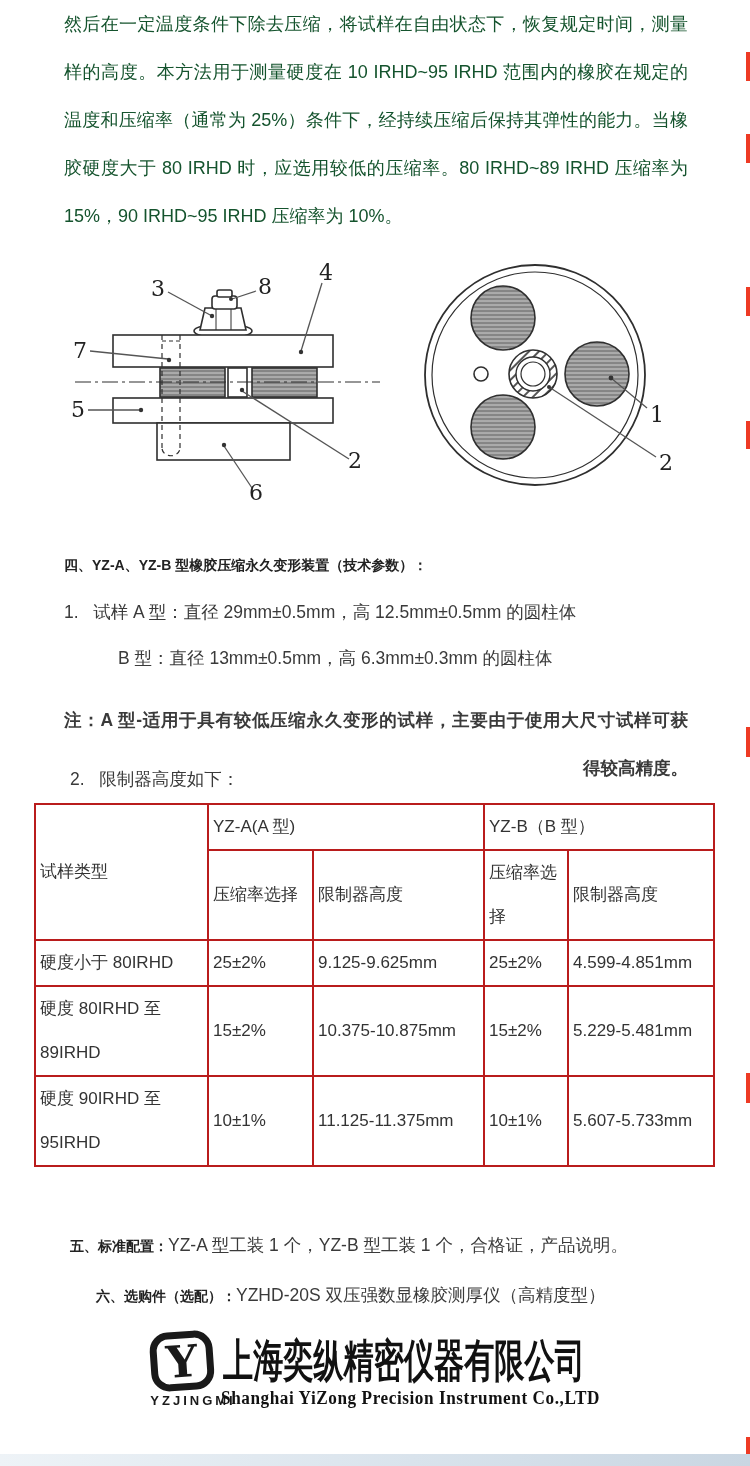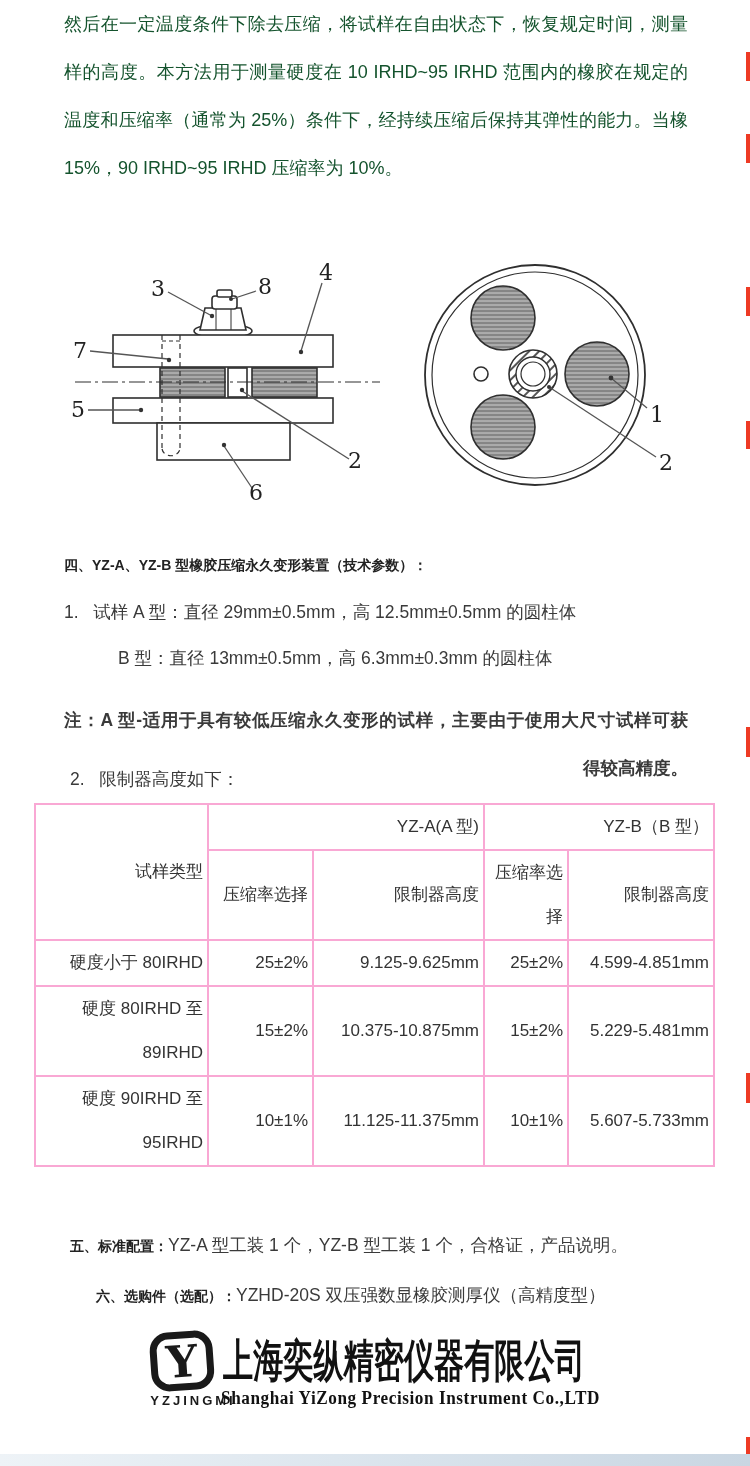--- a/index.html
+++ b/index.html
@@ -12,21 +12,21 @@
   #intro{left:64px;top:0;width:624px;font-size:18px;color:#14532d;}
   #intro .pline{line-height:48px;white-space:nowrap;}
   #intro .pline.just{white-space:normal;text-align:justify;text-align-last:justify;height:48px;overflow:hidden;}
   
   .h-bold{font-weight:bold;color:#222;font-size:14px;line-height:28px;white-space:nowrap;}
   .body-line{font-size:17.5px;color:#3a3a3a;line-height:28px;white-space:nowrap;text-align:right;}
   .just2{white-space:normal;text-align:justify;text-align-last:justify;overflow:hidden;height:48px;line-height:48px;}
   
   #spec-table{border-collapse:collapse;table-layout:fixed;font-size:17px;color:#333;}
   #spec-table th,#spec-table td{
-    border:2px solid #f9a8d4;text-align:right;vertical-align:middle;
+    border:2px solid #b91c1c;text-align:left;vertical-align:middle;
     font-weight:normal;padding:0 4px;line-height:44px;overflow:hidden;
   }
   .rh46{height:42px;} .rh93{height:89px;} .rh45{height:41px;padding-left:20px;} .rh91{height:87px;margin-top:8px;}
   
   #company-cn{left:223px;top:1331px;font-size:45px;font-weight:bold;color:#111;
     transform:scale(0.67,1);transform-origin:left top;white-space:nowrap;letter-spacing:0px;}
   #company-en{left:221px;top:1388px;font-size:18.5px;font-weight:bold;color:#111;
     font-family:"Liberation Serif",serif;white-space:nowrap;letter-spacing:0.6px;transform:scale(0.93,1);transform-origin:left top;}
   #logo-sub{left:126px;top:1393px;width:134px;text-align:center;font-size:13px;font-weight:bold;
     letter-spacing:3px;color:#1a1a1a;white-space:nowrap;}
@@ -37,20 +37,21 @@
     background:linear-gradient(to right,#eef3f7 0%,#d9e3ec 55%,#c9d6e2 100%);}
   svg text{font-family:"DejaVu Serif",serif;fill:#222;}
 </style>
 </head>
 <body>
 
 <div class="abs" id="intro">
   <div class="pline just">然后在一定温度条件下除去压缩，将试样在自由状态下，恢复规定时间，测量试</div>
   <div class="pline just">样的高度。本方法用于测量硬度在 10 IRHD~95 IRHD 范围内的橡胶在规定的</div>
   <div class="pline just">温度和压缩率（通常为 25%）条件下，经持续压缩后保持其弹性的能力。当橡</div>
+  <div class="pline just">胶硬度大于 80 IRHD 时，应选用较低的压缩率。80 IRHD~89 IRHD 压缩率为</div>
   <div class="pline">15%，90 IRHD~95 IRHD 压缩率为 10%。</div>
 </div>
 
 <svg class="abs" style="left:35px;top:250px;" width="680" height="265" viewBox="0 0 680 265">
   <defs>
     <pattern id="hatchSpec" width="5" height="4" patternUnits="userSpaceOnUse">
       <rect width="5" height="4" fill="#9e9e9e"></rect>
       <line x1="0" y1="1" x2="5" y2="1" stroke="#6d6d6d" stroke-width="1"></line>
       <line x1="0" y1="3" x2="5" y2="3" stroke="#c2c2c2" stroke-width="0.7"></line>
     </pattern>

